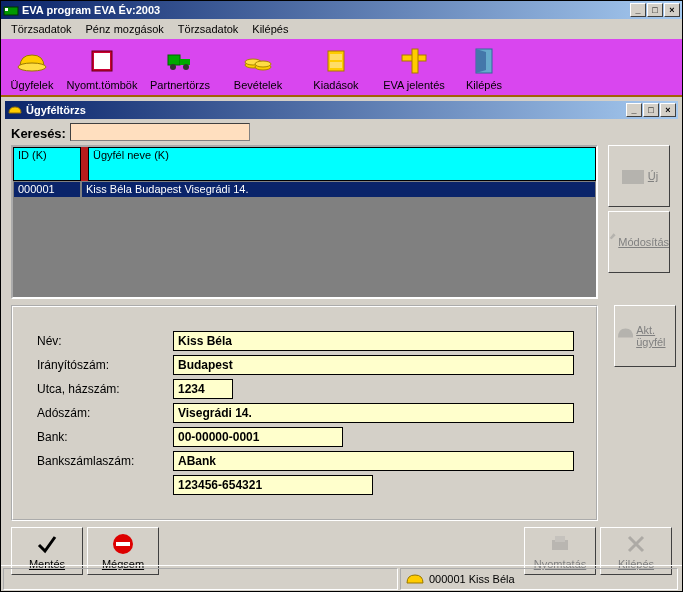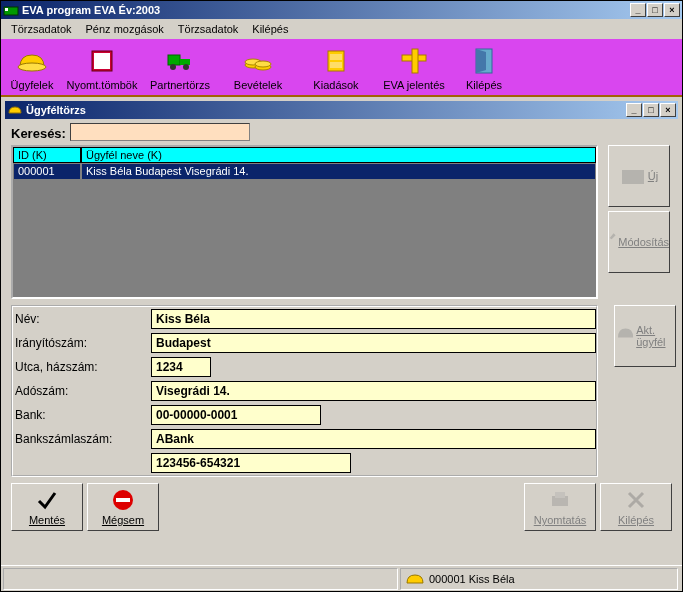--- a/index.html
+++ b/index.html
@@ -26,37 +26,37 @@
 .child-titlebar { background: linear-gradient(to right, #0a246a, #a6caf0); height: 18px; display: flex; align-items: center; padding: 0 2px; color: #fff; font-weight: bold; font-size: 11px; }
 
 
 .search-row { display: flex; align-items: flex-end; padding: 4px 6px 4px 6px; }
 .search-label { font-weight: bold; font-size: 13px; margin-right: 4px; }
 .search-input { width: 180px; height: 18px; background: #ffdfbf; border: 1px solid #808080; border-top-color: #404040; border-left-color: #404040; padding: 1px 3px; font-size: 11px; }
 
 
 .content-row { display: flex; padding: 0 6px; }
 .table-wrap { flex: 1; border: 2px inset #fff; background: #808080; height: 154px; overflow: hidden; }
-.table-header { display: flex; background: #b91c1c; height: 16px; }
+.table-header { display: flex; background: #b91c1c; height: 34px; gap: 7px; }
 .th { border: 1px solid #000; padding: 1px 4px; font-size: 11px; overflow: hidden; }
 .th1 { width: 68px; background: #00ffff; }
 .th2 { flex: 1; background: #00ffff; }
 .table-row { display: flex; height: 17px; background: #0a246a; color: #fff; }
 .td { border: 1px solid #808080; padding: 1px 4px; font-size: 11px; overflow: hidden; white-space: nowrap; }
 .td1 { width: 68px; }
 .td2 { flex: 1; }
 
 
 .side-col { width: 74px; display: flex; flex-direction: column; align-items: center; padding-left: 8px; gap: 4px; }
 .side-btn { width: 62px; height: 62px; border: 1px solid #fff; border-right-color: #404040; border-bottom-color: #404040; background: #d4d0c8; display: flex; align-items: center; justify-content: center; cursor: pointer; color: #808080; }
 .side-btn-icon { width: 28px; height: 24px; opacity: 0.4; }
 .side-btn-label { font-size: 11px; text-decoration: underline; }
 
 
-.form-panel { margin: 6px 6px 0 6px; border: 2px groove #fff; padding: 0; display: flex; }
+.form-panel { margin: 6px 6px 0 6px; border: 2px groove #fff; padding: 22px; display: flex; }
 .form-labels { width: 138px; }
 .form-fields { flex: 1; }
 .form-label { height: 24px; display: flex; align-items: center; font-size: 12px; padding: 0 2px; }
 .form-field { height: 24px; display: flex; align-items: center; }
 .form-input { height: 20px; background: #ffffcc; border: 1px solid #000; padding: 1px 4px; font-size: 12px; font-weight: bold; font-family: Tahoma, Arial; }
 .fw-full { width: 100%; }
 .fw-60 { width: 60px; }
 .fw-170 { width: 170px; }
 .fw-200 { width: 200px; }
 

